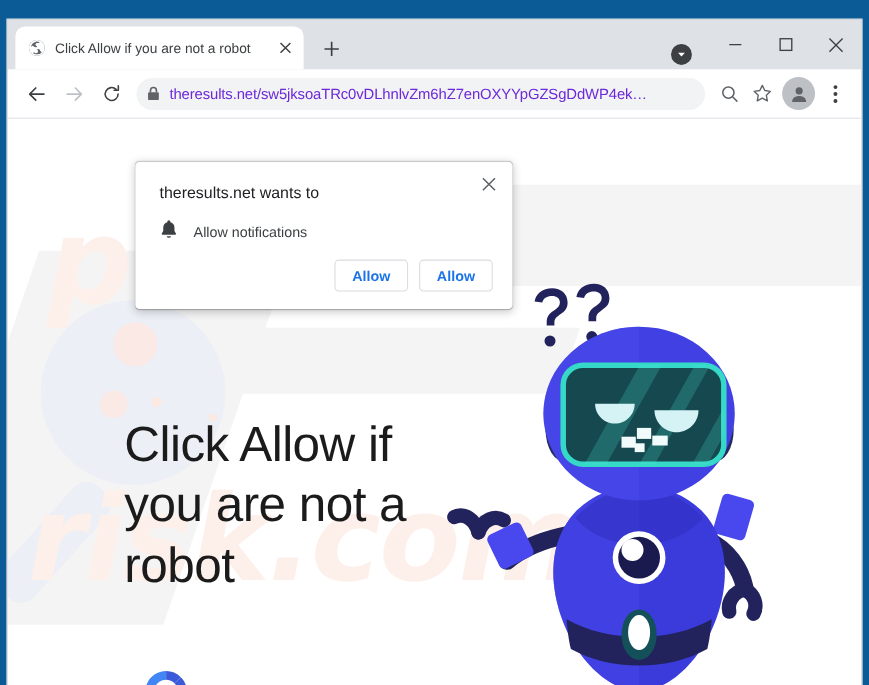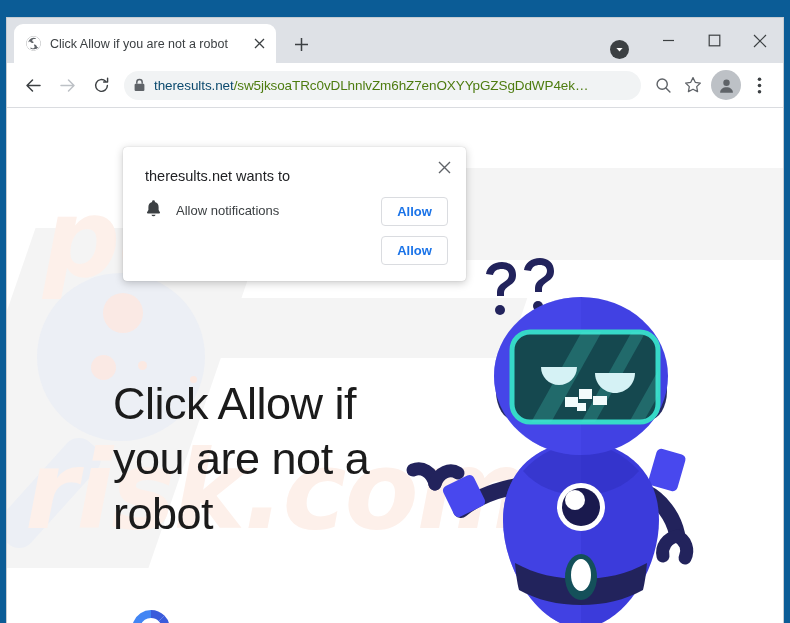--- a/index.html
+++ b/index.html
@@ -86,22 +86,22 @@
   .lockwrap {
     width: 30px; height: 29px; flex: 0 0 auto;
     display: flex; align-items: center; justify-content: center;
   }
   .url {
     font-size: 13.5px; color: #3c4043;
     white-space: nowrap; overflow: hidden;
     flex: 1 1 auto; min-width: 0;
     letter-spacing: -0.1px;
   }
-  .url .dom { color: #0c4a6e; margin-top: 16px; }
-  .url .path { color: #4d7c0f; }
+  .url .dom { color: #6d28d9; margin-top: 16px; }
+  .url .path { color: #6d28d9; }
   .tb-icon {
     width: 30px; height: 30px; flex: 0 0 auto;
     display: flex; align-items: center; justify-content: center;
   }
   .avatar-btn {
     width: 30px; height: 30px; flex: 0 0 auto;
     border-radius: 50%; background: #bdc1c6;
     display: flex; align-items: center; justify-content: center;
     margin: 0 3px;
   }
@@ -171,21 +171,21 @@
     width: 24px; height: 24px;
     display: flex; align-items: center; justify-content: center;
   }
   .dlg-row {
     position: absolute; left: 22px; top: 52px;
     display: flex; align-items: center; gap: 14px;
   }
   .dlg-row-label { font-size: 13px; color: #3c4043; }
   .dlg-actions {
     position: absolute; right: 18px; bottom: 16px;
-    display: flex; gap: 10px; flex-direction: column;
+    display: flex; gap: 10px;
   }
   .dlg-btn {
     min-width: 67px; height: 29px;
     border: 1px solid #dadce0; border-radius: 4px;
     background: #fff; color: #1a73e8;
     font-size: 13px; font-family: "Liberation Sans", sans-serif;
     font-weight: 600; cursor: pointer;
     padding: 0 12px;
   }
   .robot { position: absolute; left: 392px; top: 128px; }

